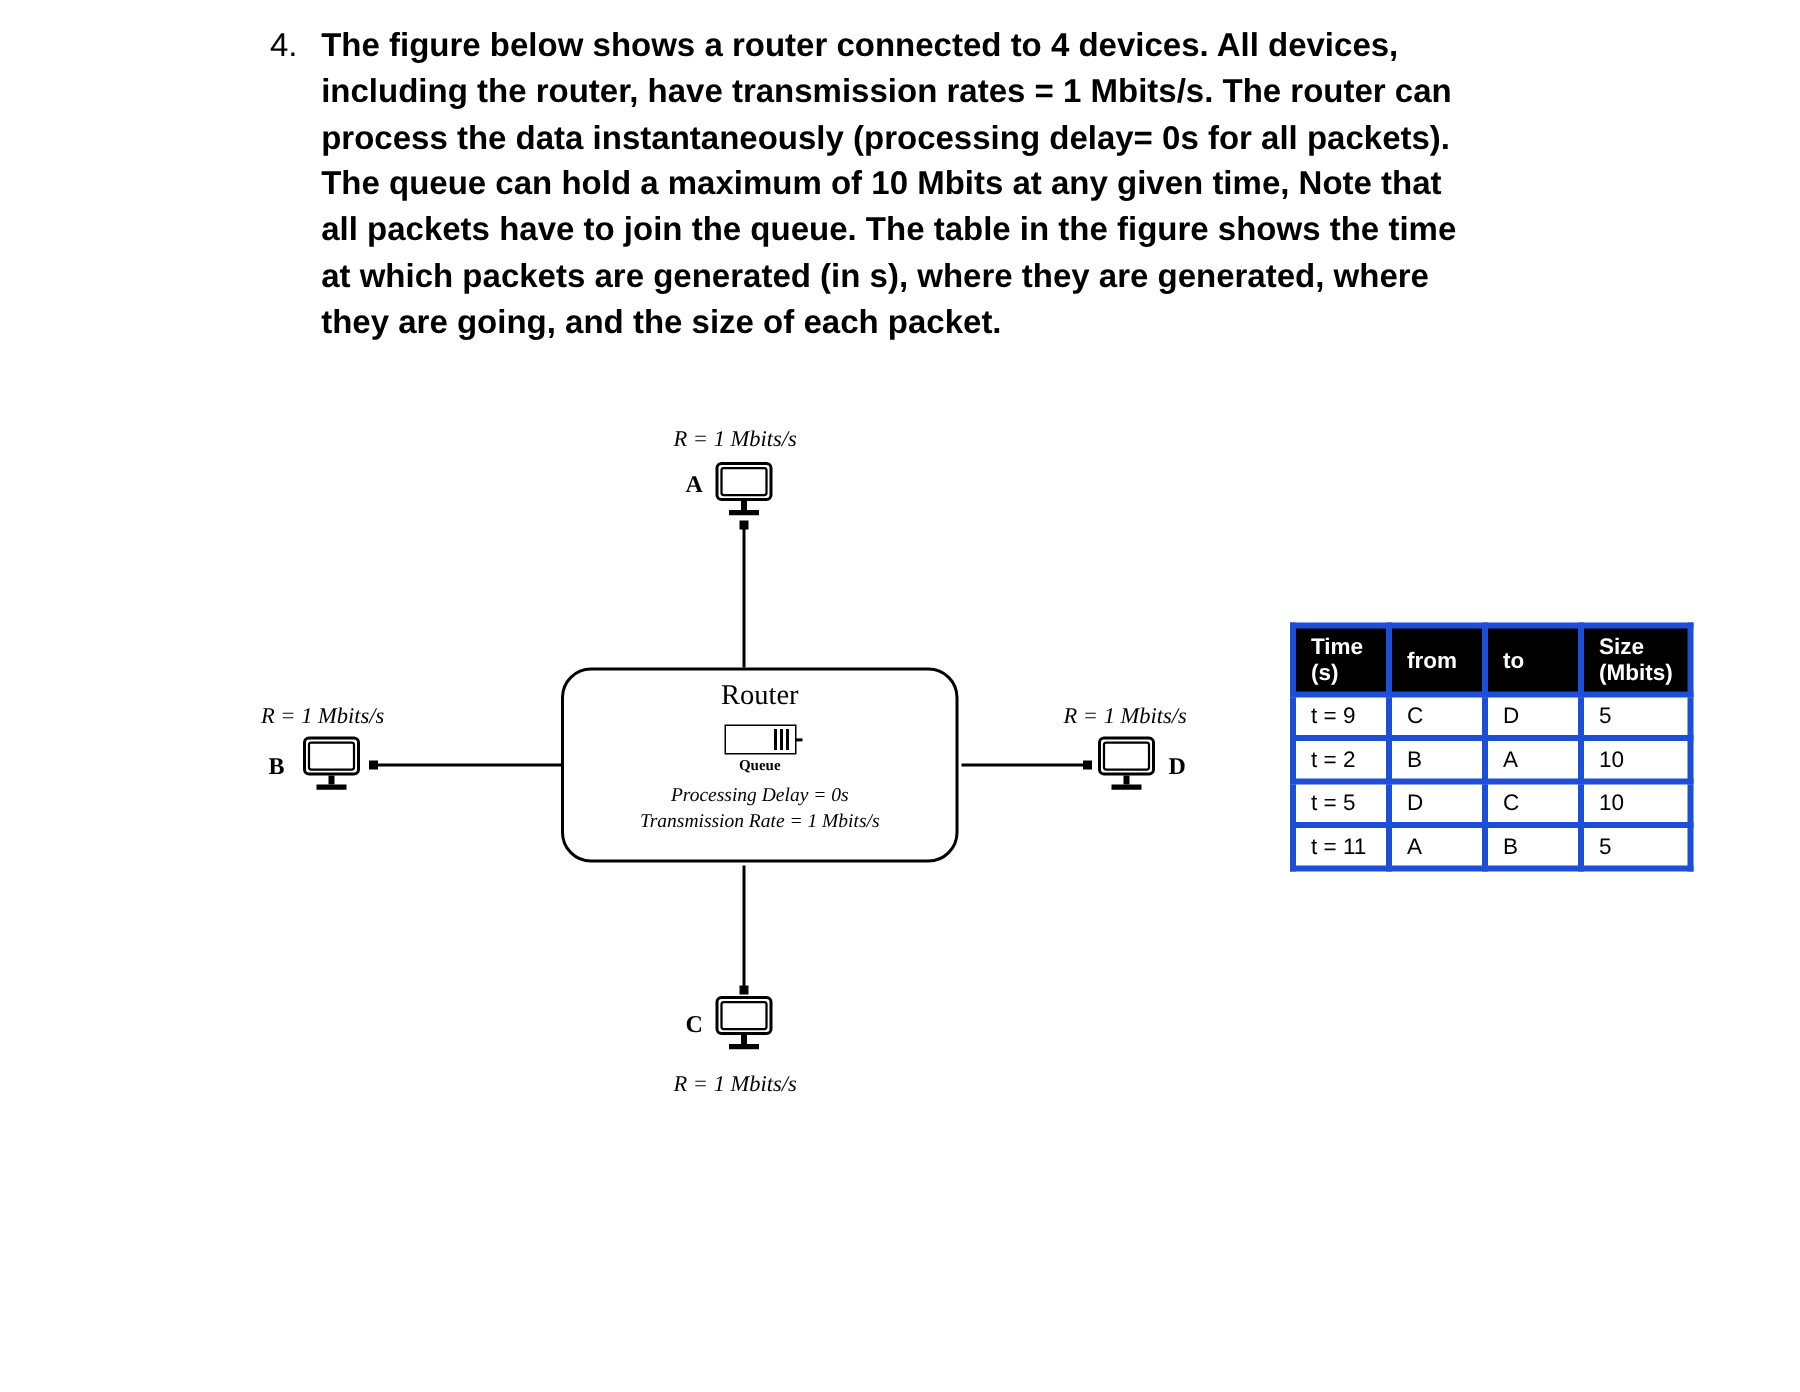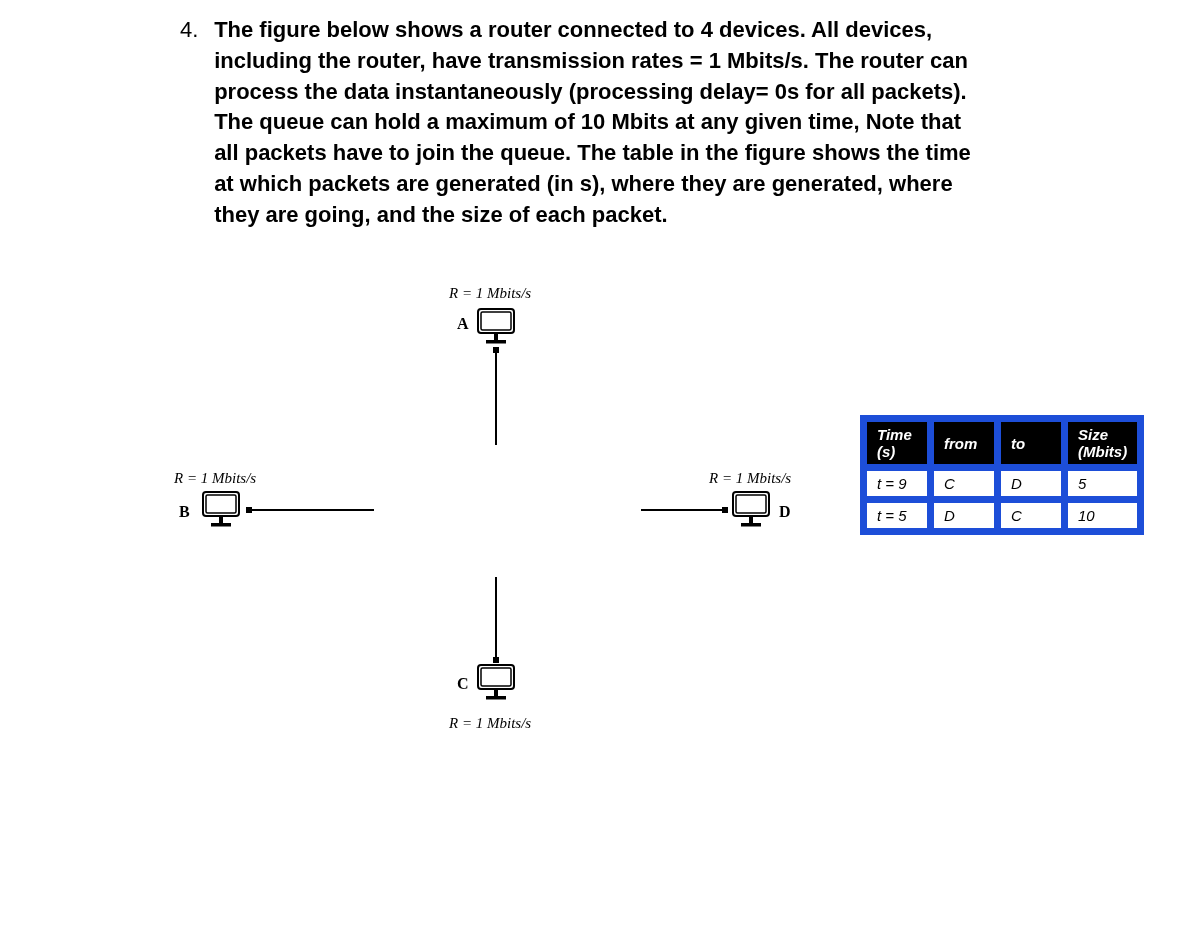--- a/index.html
+++ b/index.html
@@ -124,25 +124,24 @@
 
   
   .ptable {
     position: absolute;
     left: 860px;
     top: 415px;
     border-collapse: collapse;
     font-size: 15px;
   }
   .ptable th, .ptable td {
-    border: 7px solid #1d4ed8;
+    border: 4px solid #1d4ed8;
     padding: 4px 10px;
     text-align: left;
     min-width: 40px;
-    font-style: italic;
   }
   .ptable th {
     background: #000;
     color: #fff;
     font-weight: bold;
   }
   .ptable th.size { white-space: nowrap; }
 </style>
 </head>
 <body>
@@ -203,39 +202,58 @@
       <rect x="7" y="5" width="30" height="18" rx="1.5" fill="#fff" stroke="#000" stroke-width="1.5"></rect>
       <rect x="20" y="27" width="4" height="6" fill="#000"></rect>
       <rect x="12" y="33" width="20" height="3.5" fill="#000"></rect>
     </svg>
   </div>
   <div class="rate-label" style="left:285px; top:430px;">R = 1 Mbits/s</div>
 
   <div class="line" style="left:331px; top:292px; width:2px; height:85px;"></div>
   <div class="knob" style="left:328.5px; top:372px;"></div>
 
+  <div class="router-box">
+    <div class="router-title">Router</div>
+    <div class="queue-graphic"></div>
+    <div class="queue-label">Queue</div>
+    <div class="router-sub">Processing Delay = 0s</div>
+    <div class="router-sub">Transmission Rate = 1 Mbits/s</div>
+  </div>
 
 </div>
 
 <table class="ptable">
   <thead>
     <tr>
       <th>Time<br>(s)</th>
       <th>from</th>
       <th>to</th>
       <th class="size">Size<br>(Mbits)</th>
     </tr>
   </thead>
   <tbody>
     <tr>
       <td>t = 9</td>
       <td>C</td>
       <td>D</td>
       <td>5</td>
     </tr>
     <tr>
+      <td>t = 2</td>
+      <td>B</td>
+      <td>A</td>
+      <td>10</td>
+    </tr>
+    <tr>
       <td>t = 5</td>
       <td>D</td>
       <td>C</td>
       <td>10</td>
     </tr>
+    <tr>
+      <td>t = 11</td>
+      <td>A</td>
+      <td>B</td>
+      <td>5</td>
+    </tr>
   </tbody>
 </table>
 
 </body></html>

